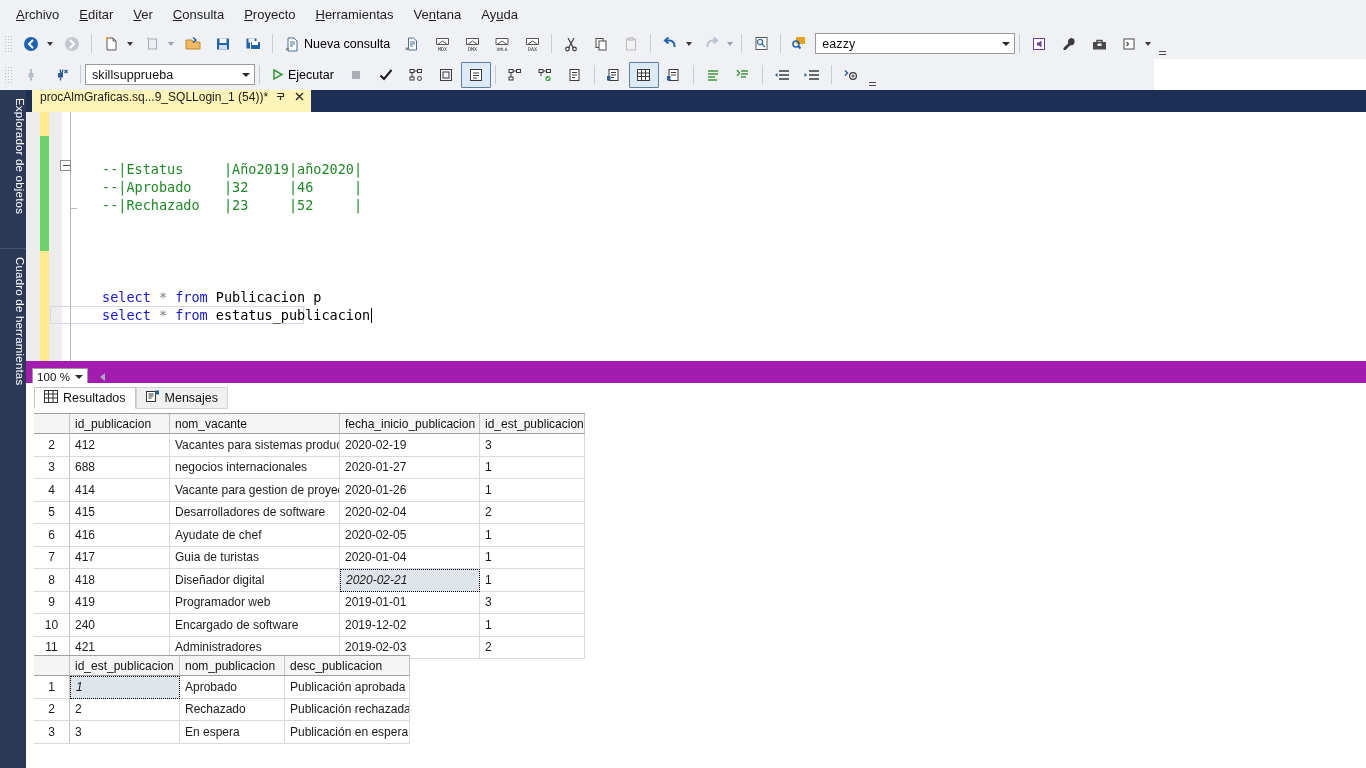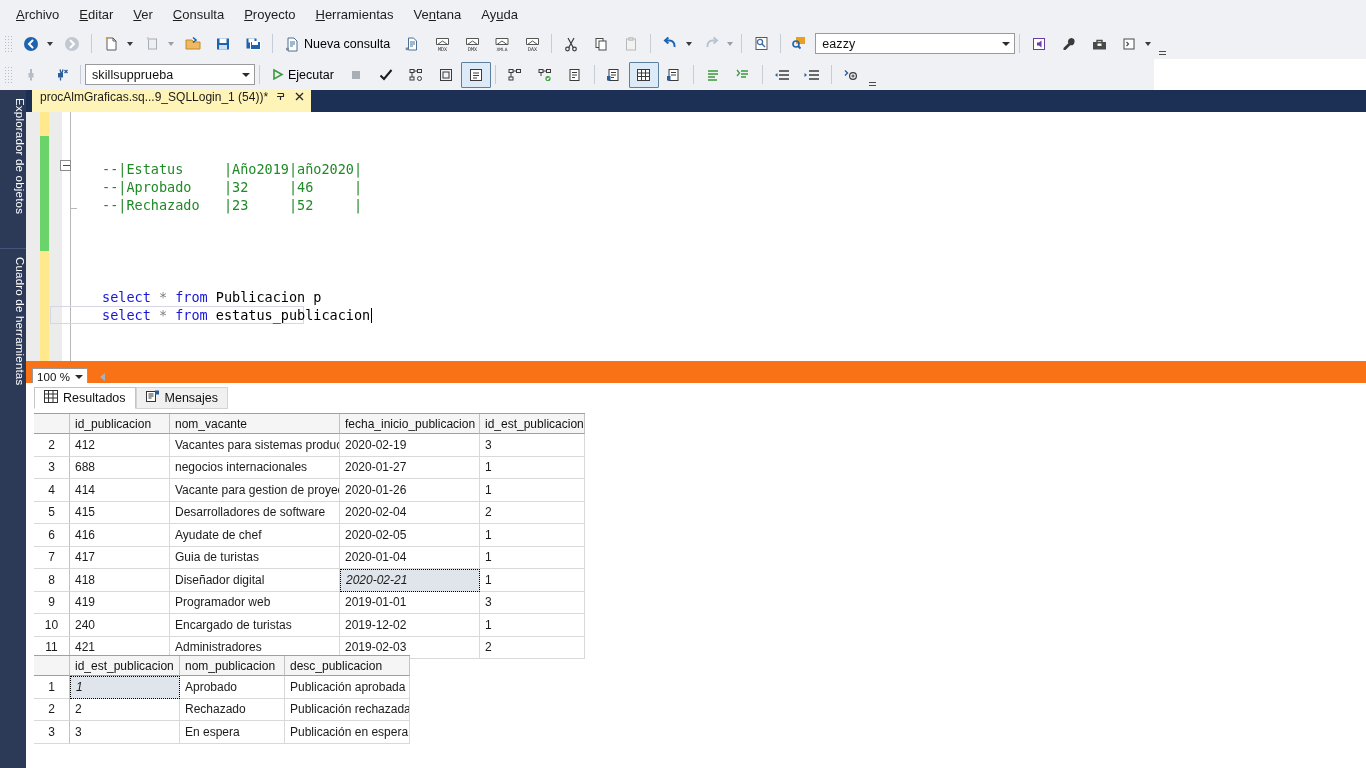--- a/index.html
+++ b/index.html
@@ -130,21 +130,21 @@
   .c-id{color:#000000;}
   .cur-line{
     position:absolute;left:24px;width:254px;height:18px;
     border:1px solid #d6d6e8;box-sizing:border-box;
   }
   .caret-bar{position:absolute;width:1px;height:15px;background:#000;}
 
   
   .zoombar{
     position:absolute;left:26px;top:361px;width:1340px;height:32px;
-    background:#f97316;display:flex;align-items:center;
+    background:#a21caf;display:flex;align-items:center;
   }
   #zoom-combo{width:56px;height:19px;margin-left:6px;}
   #zoom-combo .cval{font-size:11.5px;padding-left:4px;}
   .hscroll-left{
     width:16px;height:16px;margin-left:6px;display:flex;align-items:center;justify-content:center;
     flex:none;
   }
   .hscroll-left i{
     width:0;height:0;border-top:4px solid transparent;border-bottom:4px solid transparent;
     border-right:5px solid #a9b0bd;display:block;
@@ -678,21 +678,21 @@
         <div class="grow">
           <div class="gcell rowhdr" style="width: 36px;">9</div>
           <div class="gcell" style="width: 100px;">419</div>
           <div class="gcell" style="width: 170px;">Programador web</div>
           <div class="gcell" style="width: 140px;">2019-01-01</div>
           <div class="gcell" style="width: 105px;">3</div>
         </div>
         <div class="grow">
           <div class="gcell rowhdr" style="width: 36px;">10</div>
           <div class="gcell" style="width: 100px;">240</div>
-          <div class="gcell" style="width: 170px;">Encargado de turistas</div>
+          <div class="gcell" style="width: 170px;">Encargado de software</div>
           <div class="gcell" style="width: 140px;">2019-12-02</div>
           <div class="gcell" style="width: 105px;">1</div>
         </div>
         <div class="grow">
           <div class="gcell rowhdr" style="width: 36px;">11</div>
           <div class="gcell" style="width: 100px;">421</div>
           <div class="gcell" style="width: 170px;">Administradores</div>
           <div class="gcell" style="width: 140px;">2019-02-03</div>
           <div class="gcell" style="width: 105px;">2</div>
         </div>

